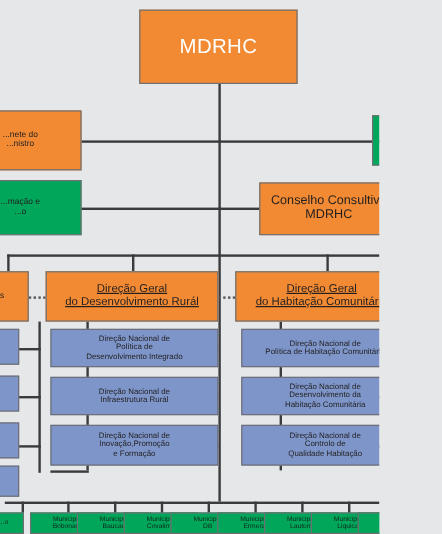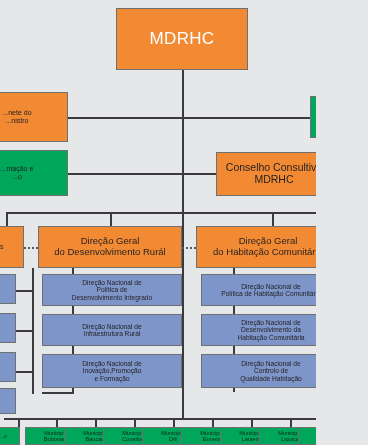--- a/index.html
+++ b/index.html
@@ -32,21 +32,21 @@
   .orange { background: #f18a33; }
   .green  { background: #00a65a; }
   .blue   { background: #7d95c9; }
 
   .root-box {
     font-size: 17px;
     color: #ffffff;
     letter-spacing: .3px;
   }
   .council-box { font-size: 10.5px; }
-  .dg-box      { font-size: 9.5px; }
+  .dg-box      { font-size: 9.5px; text-decoration: underline; }
   .gab-box     { font-size: 10px; }
   .nd-box      { font-size: 6.6px; }
   .mun-box     { font-size: 5.6px; color: #10261a; }
   .small-box   { font-size: 7px; }
 
   .line {
     position: absolute;
     background: #3b3b3d;
     z-index: 1;
   }

